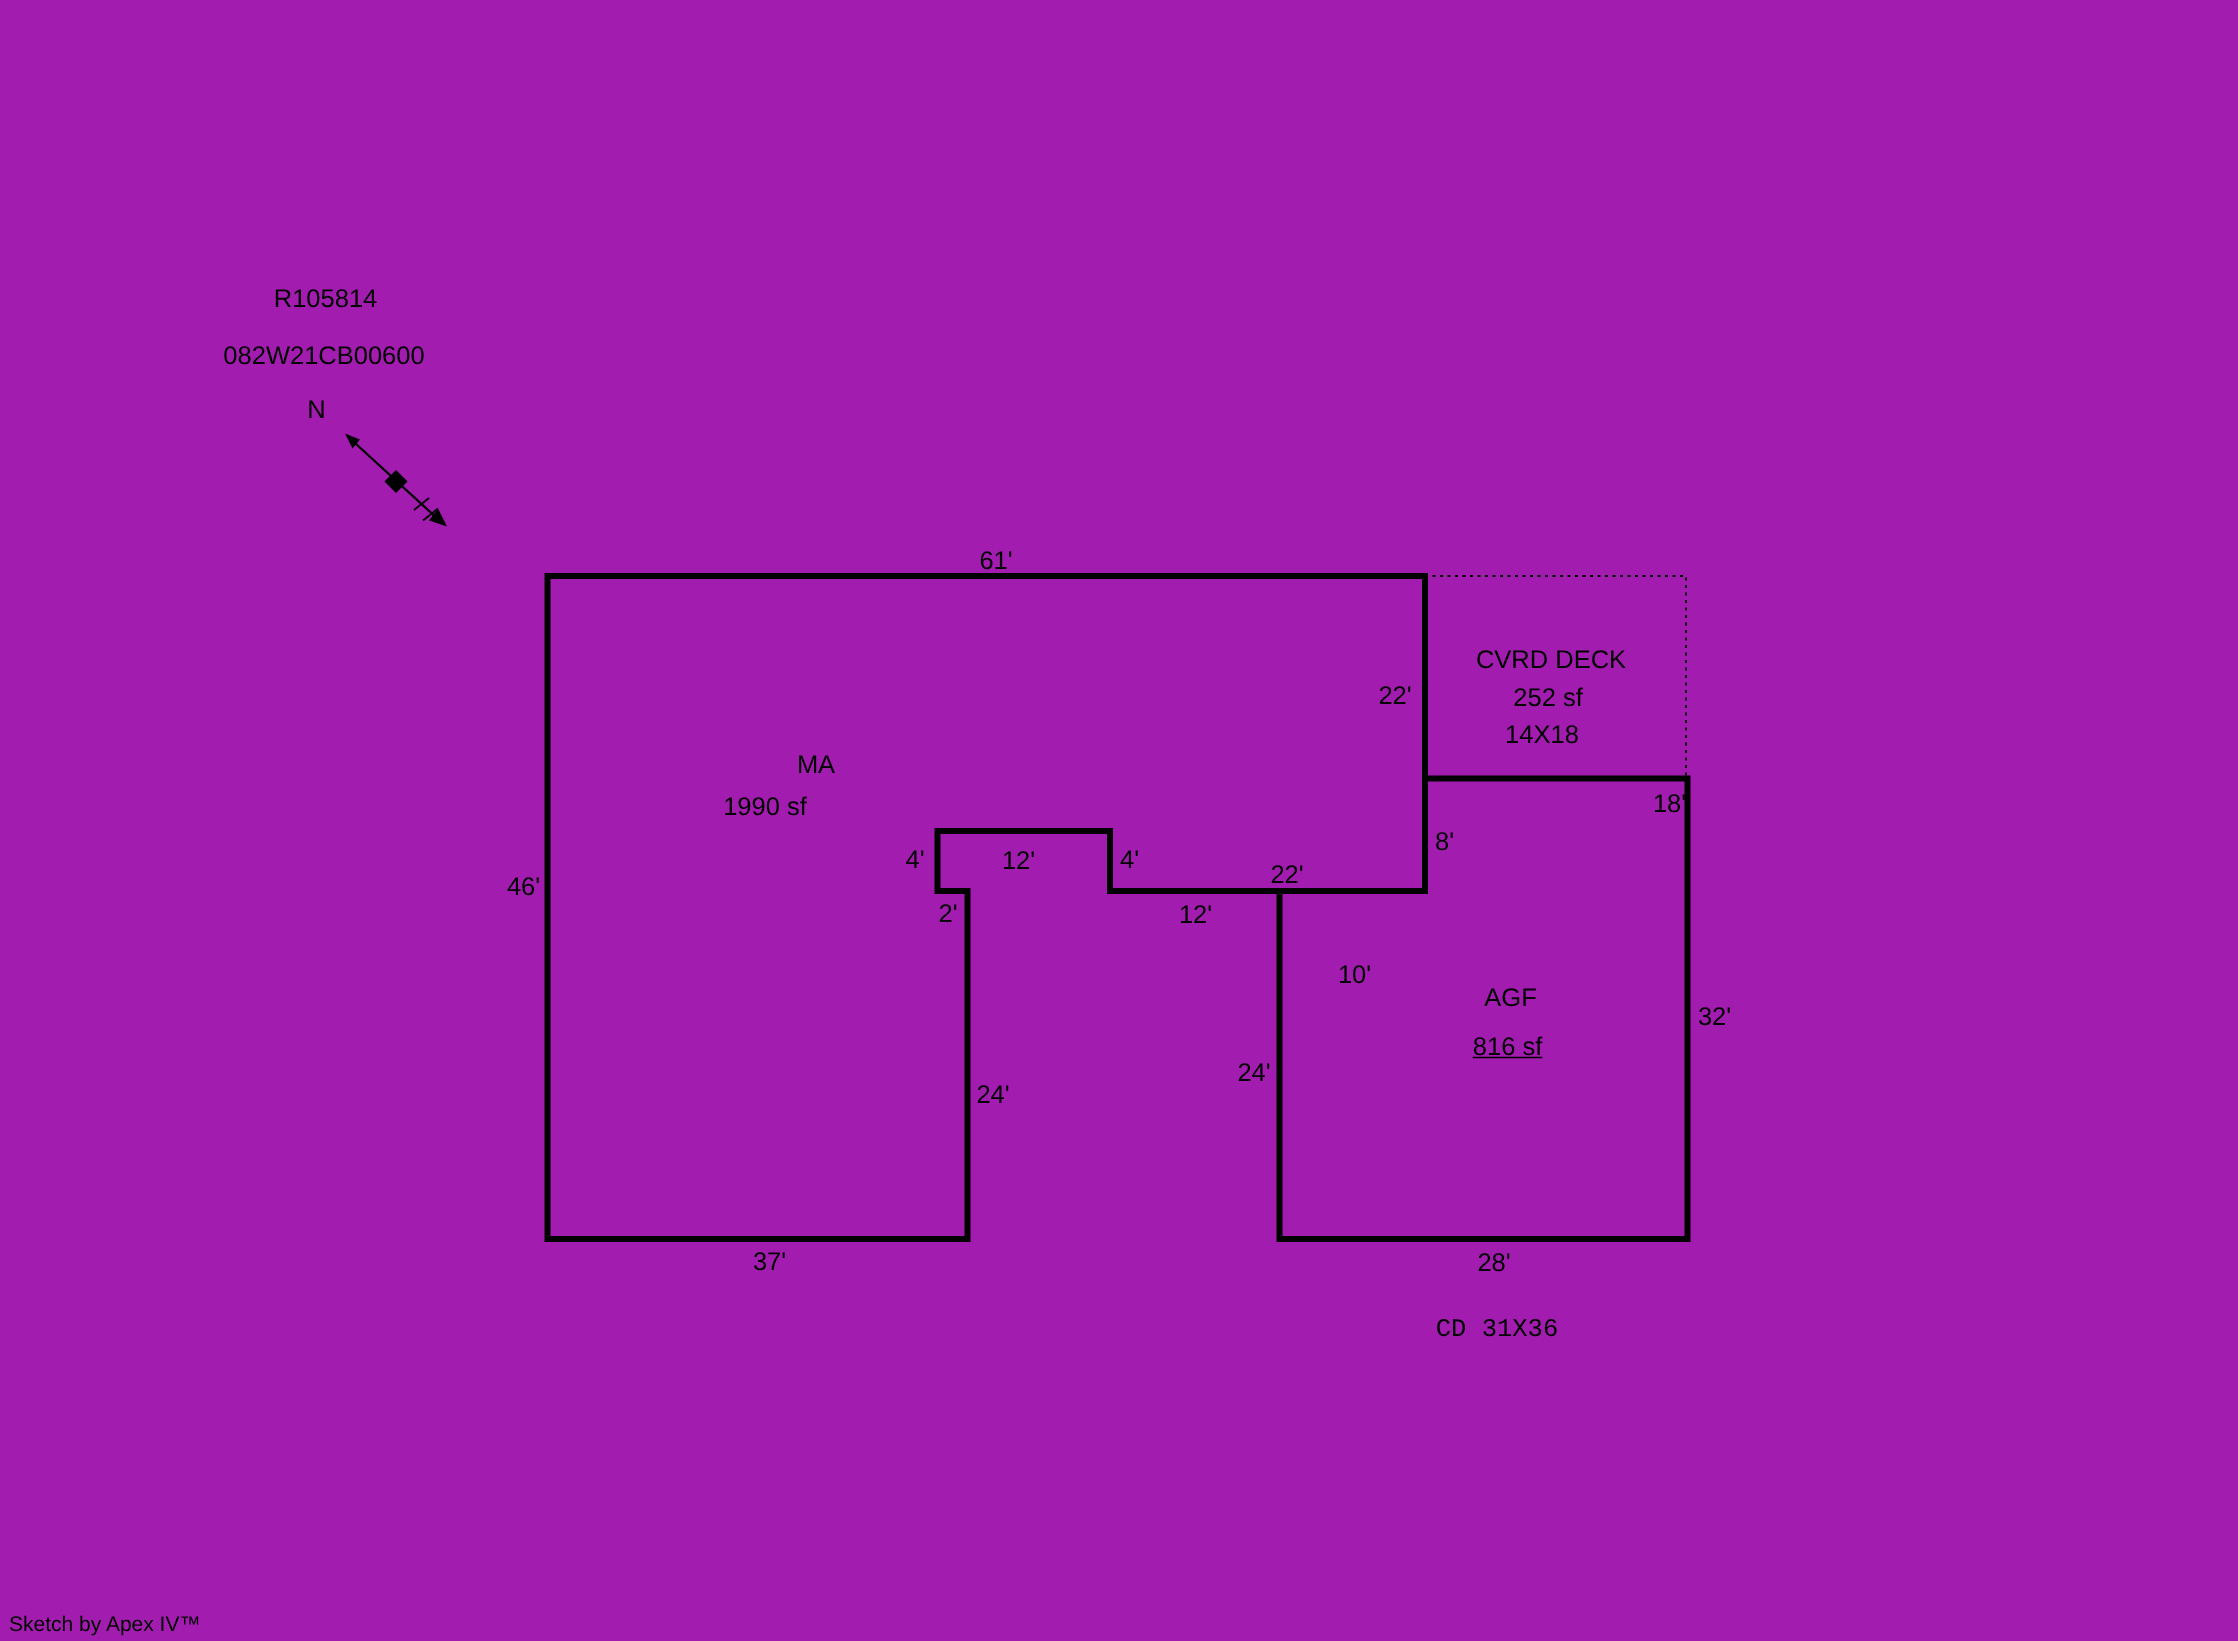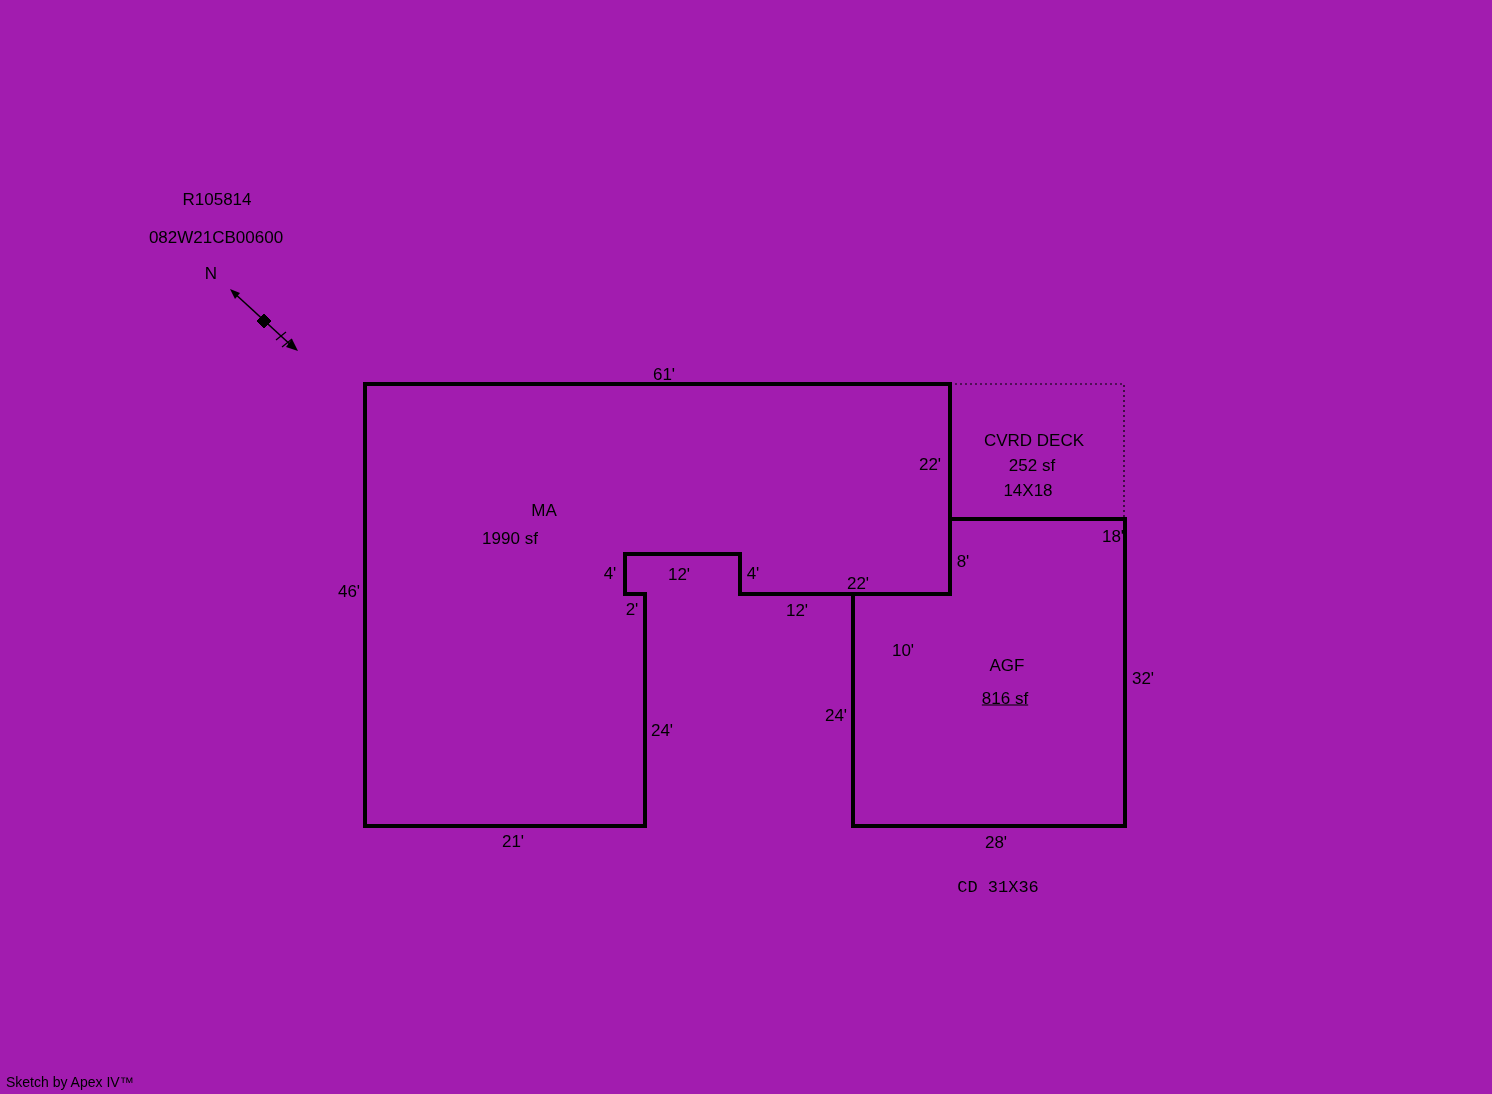--- a/index.html
+++ b/index.html
@@ -82,18 +82,18 @@
   <div class="lbl" style="left:797px; top:610px;">12'</div>
   <div class="lbl" style="left:903px; top:610px;margin-top:40px;">10'</div>
 
   <div class="lbl" style="left:963px; top:561px;">8'</div>
   <div class="lbl" style="left:1067px; top:536px;margin-left:46px;">18'</div>
 
   <div class="lbl" style="left:662px; top:730px;">24'</div>
   <div class="lbl" style="left:836px; top:715px;">24'</div>
   <div class="lbl" style="left:1143px; top:678px;">32'</div>
 
-  <div class="lbl" style="left:513px; top:841px;">21'</div>
+  <div class="lbl" style="left:513px; top:841px;">37'</div>
   <div class="lbl" style="left:996px; top:842px;">28'</div>
 
   <div class="lbl-credit" style="left:6px; top:1074px;">Sketch by Apex IV™</div>
 
 </div>
 
 </body></html>

